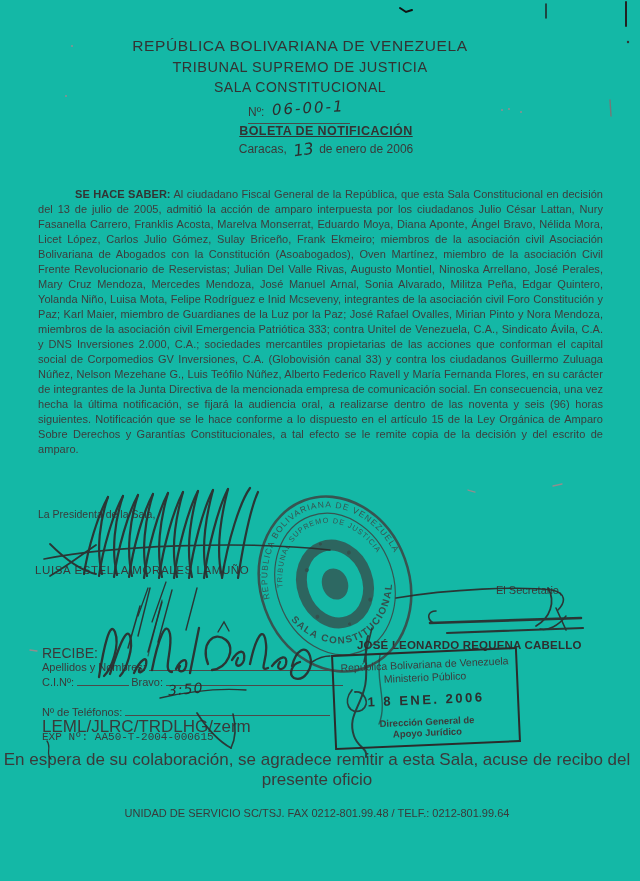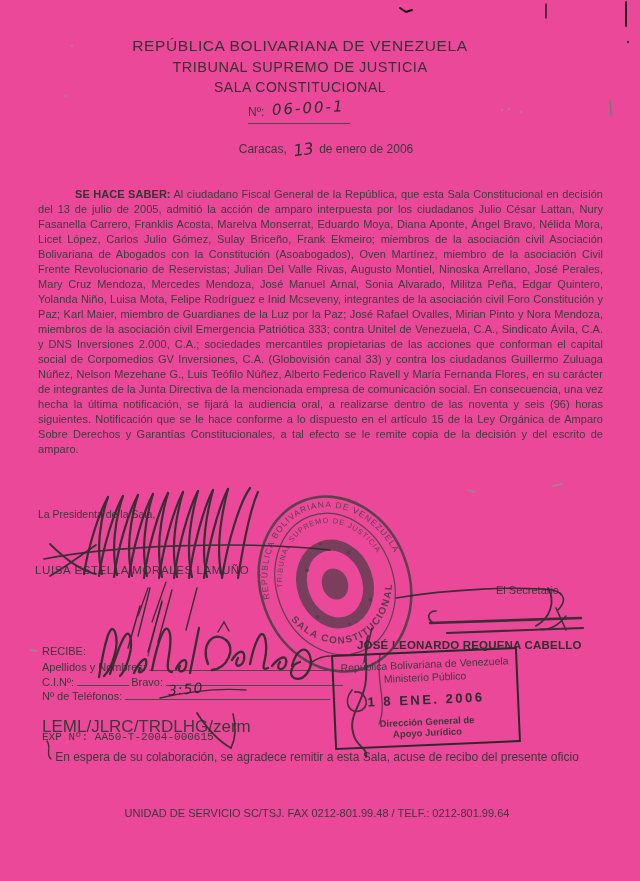--- a/index.html
+++ b/index.html
@@ -1,18 +1,18 @@
 <!DOCTYPE html>
 <html><head>
 <meta charset="utf-8">
 <style>
   html,body{margin:0;padding:0;background:#e8e8e8;}
   .page{
     position:relative;width:640px;height:881px;margin:0 auto;
-    background:#ec4899;overflow:hidden;
+    background:#14b8a6;overflow:hidden;
     font-family:"Liberation Sans",sans-serif;color:#3a3a3a;
   }
   .abs{position:absolute;}
   
   .hdr{left:0;top:37px;width:600px;text-align:center;color:#333;}
   .hdr .l1{font-size:15.5px;letter-spacing:.6px;}
   .hdr .l2{font-size:14.5px;letter-spacing:.5px;margin-top:4px;}
   .hdr .l3{font-size:14px;letter-spacing:.5px;margin-top:4px;}
   
   .caseno{left:248px;top:99px;width:102px;height:24px;border-bottom:1.6px solid #4a4a4a;}
@@ -24,40 +24,40 @@
   .dateline .day{display:inline-block;font-size:16px;margin:0 6px;transform:rotate(-8deg) translateY(2px);}
   
   .bodytext{left:38px;top:176px;width:565px;font-size:11px;line-height:15px;text-align:justify;text-indent:37px;letter-spacing:.05px;color:#3d3d3d;}
   .bodytext b{color:#333;}
   
   .pres-role{left:38px;top:508px;font-size:10.5px;}
   .pres-name{left:35px;top:564px;font-size:11.5px;letter-spacing:.6px;color:#383838;}
   .sec-role{left:496px;top:584px;font-size:11px;}
   .sec-name{left:357px;top:639px;font-size:11.5px;font-weight:bold;letter-spacing:.2px;color:#2f2f2f;text-align:right;}
   
-  .recibe-title{left:42px;top:645px;font-size:11px;}
+  .recibe-title{left:42px;top:645px;font-size:14px;}
   .rrow{display:flex;align-items:flex-end;font-size:11px;}
   .fill{flex:1;border-bottom:1.1px solid #4a4a4a;margin:0 2px 2px 3px;height:12px;}
   .r1{left:42px;top:658px;width:303px;}
   .r2{left:42px;top:673px;width:303px;}
   .r3{left:42px;top:688px;width:303px;}
-  .r4{left:42px;top:687px;width:290px;}
+  .r4{left:42px;top:703px;width:290px;}
   .rref{left:42px;top:717px;font-size:17px;}
   .rexp{left:42px;top:731px;font-size:11px;font-family:Liberation Mono, monospace;}
   .fw52{flex:0 0 52px;border-bottom:1.1px solid #4a4a4a;margin:0 2px 2px 3px;height:12px;}
   .hora-hand{left:168px;top:681px;font-size:14px;transform:rotate(-5deg);letter-spacing:1px;}
   
   .stamp{left:333px;top:651px;width:182px;height:91px;border:2px solid #2b2b2b;transform:rotate(-2.5deg);text-align:center;color:#3c3c3c;}
   .stamp .s1{font-size:10.5px;margin-top:5px;}
   .stamp .s2{font-size:10.5px;margin-top:1px;}
   .stamp .sdate{font-size:13px;font-weight:bold;letter-spacing:2.5px;margin-top:9px;color:#2e2e2e;}
   .stamp .s3{font-size:9.5px;font-weight:bold;margin-top:9px;}
   .stamp .s4{font-size:9.5px;font-weight:bold;}
   
-  .foot1{left:0;top:750px;width:634px;text-align:center;font-size:12px;}
+  .foot1{left:0;top:750px;width:634px;text-align:center;font-size:17px;}
   .foot2{left:0;top:763px;width:634px;text-align:center;font-size:11px;margin-top:44px;}
   
   .seal{left:254px;top:490px;width:162px;height:188px;transform:rotate(-20deg);opacity:.82;}
   .ink{left:0;top:0;width:640px;height:881px;pointer-events:none;}
 </style>
 </head>
 <body>
 
 <div class="page">
 
@@ -65,20 +65,21 @@
     <div class="l1">REPÚBLICA BOLIVARIANA DE VENEZUELA</div>
     <div class="l2">TRIBUNAL SUPREMO DE JUSTICIA</div>
     <div class="l3">SALA CONSTITUCIONAL</div>
   </div>
 
   <div class="abs caseno">
     <span class="lbl">Nº:</span>
     <span class="hand">06-00-1</span>
   </div>
 
+  <div class="abs doctitle">BOLETA DE NOTIFICACIÓN</div>
   <div class="abs dateline">
     <span>Caracas,</span><span class="hand day">13</span><span>de enero de 2006</span>
   </div>
 
   <p class="abs bodytext"><b>SE HACE SABER:</b><span> Al ciudadano Fiscal General de la República, que esta Sala Constitucional en decisión del 13 de julio de 2005, admitió la acción de amparo interpuesta por los ciudadanos Julio César Lattan, Nury Fasanella Carrero, Franklis Acosta, Marelva Monserrat, Eduardo Moya, Diana Aponte, Ángel Bravo, Nélida Mora, Licet López, Carlos Julio Gómez, Sulay Briceño, Frank Ekmeiro; miembros de la asociación civil Asociación Bolivariana de Abogados con la Constitución (Asoabogados), Oven Martínez, miembro de la asociación Civil Frente Revolucionario de Reservistas; Julian Del Valle Rivas, Augusto Montiel, Ninoska Arrellano, José Perales, Mary Cruz Mendoza, Mercedes Mendoza, José Manuel Arnal, Sonia Alvarado, Militza Peña, Edgar Quintero, Yolanda Niño, Luisa Mota, Felipe Rodríguez e Inid Mcseveny, integrantes de la asociación civil Foro Constitución y Paz; Karl Maier, miembro de Guardianes de la Luz por la Paz; José Rafael Ovalles, Mirian Pinto y Nora Mendoza, miembros de la asociación civil Emergencia Patriótica 333; contra Unitel de Venezuela, C.A., Sindicato Ávila, C.A. y DNS Inversiones 2.000, C.A.; sociedades mercantiles propietarias de las acciones que conforman el capital social de Corpomedios GV Inversiones, C.A. (Globovisión canal 33) y contra los ciudadanos Guillermo Zuluaga Núñez, Nelson Mezehane G., Luis Teófilo Núñez, Alberto Federico Ravell y María Fernanda Flores, en su carácter de integrantes de la Junta Directiva de la mencionada empresa de comunicación social. En consecuencia, una vez hecha la última notificación, se fijará la audiencia oral, a realizarse dentro de las noventa y seis (96) horas siguientes. Notificación que se le hace conforme a lo dispuesto en el artículo 15 de la Ley Orgánica de Amparo Sobre Derechos y Garantías Constitucionales, a tal efecto se le remite copia de la decisión y del escrito de amparo.</span></p>
 
   <div class="abs pres-role">La Presidenta de la Sala,</div>
   <div class="abs pres-name">LUISA ESTELLA MORALES LAMUÑO</div>
 
   <div class="abs sec-role">El Secretario,</div>

